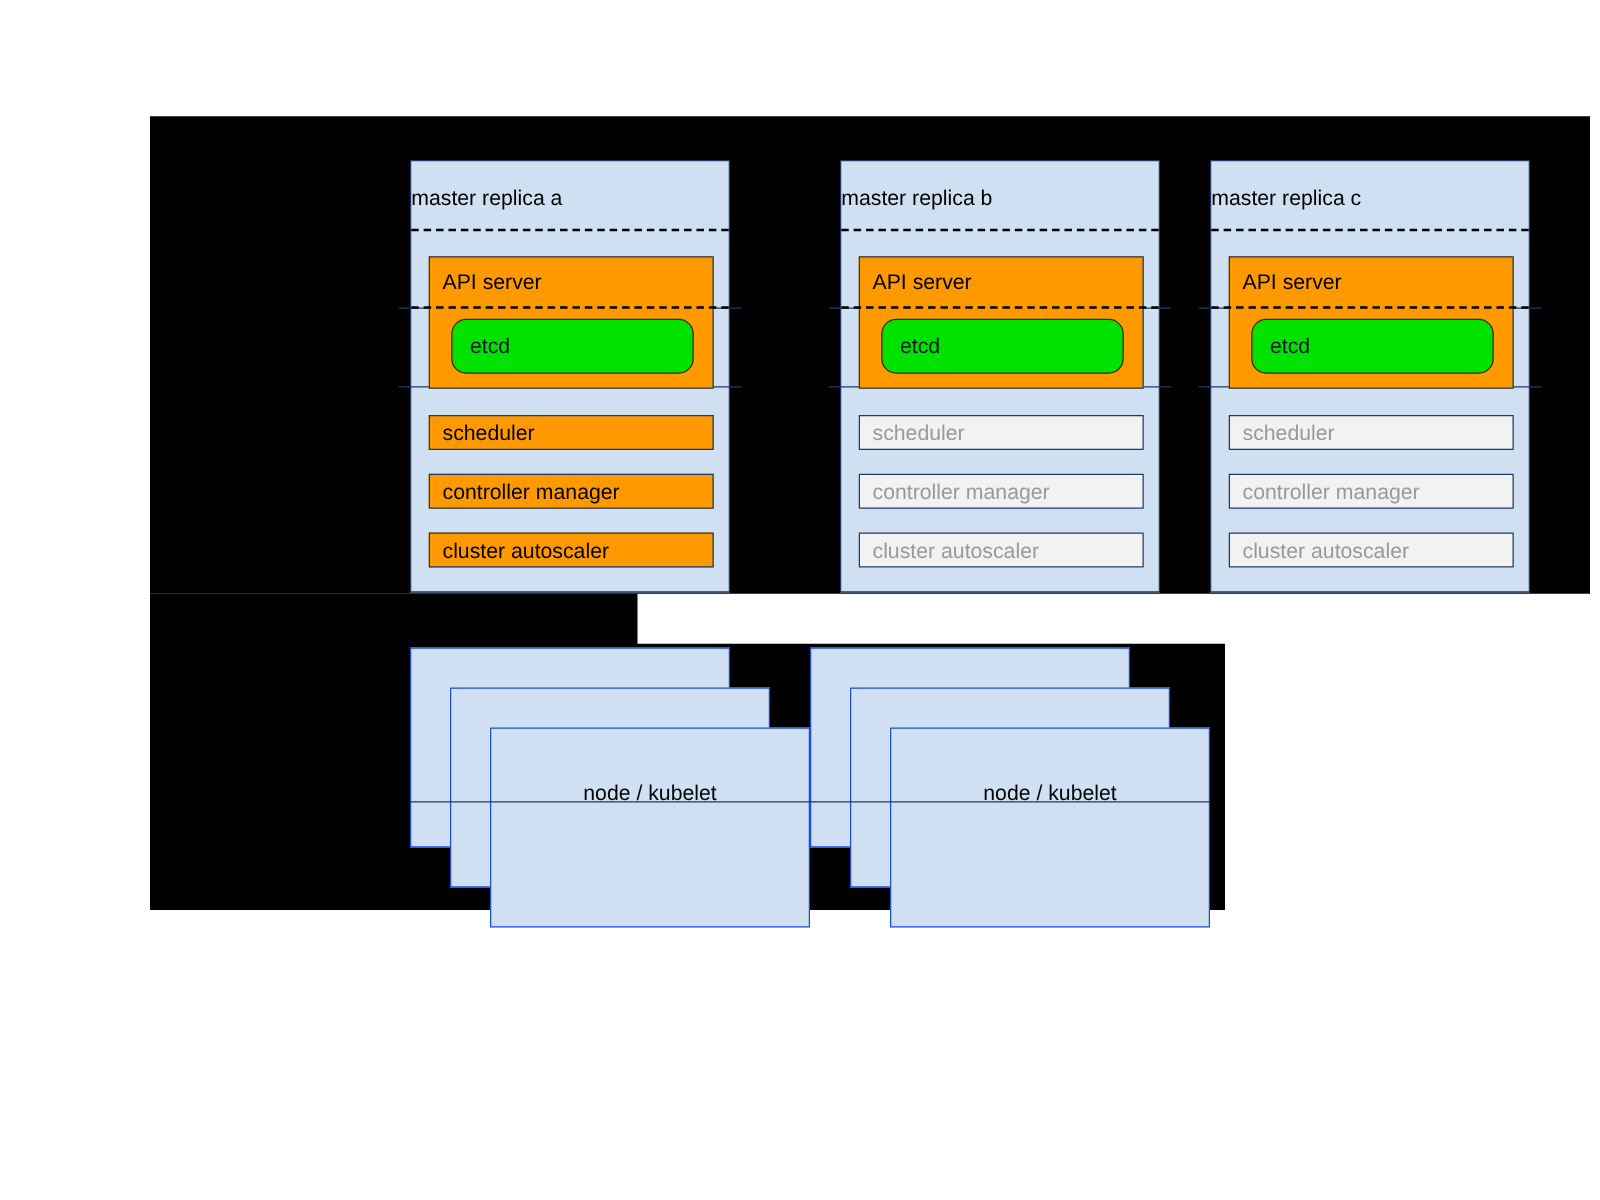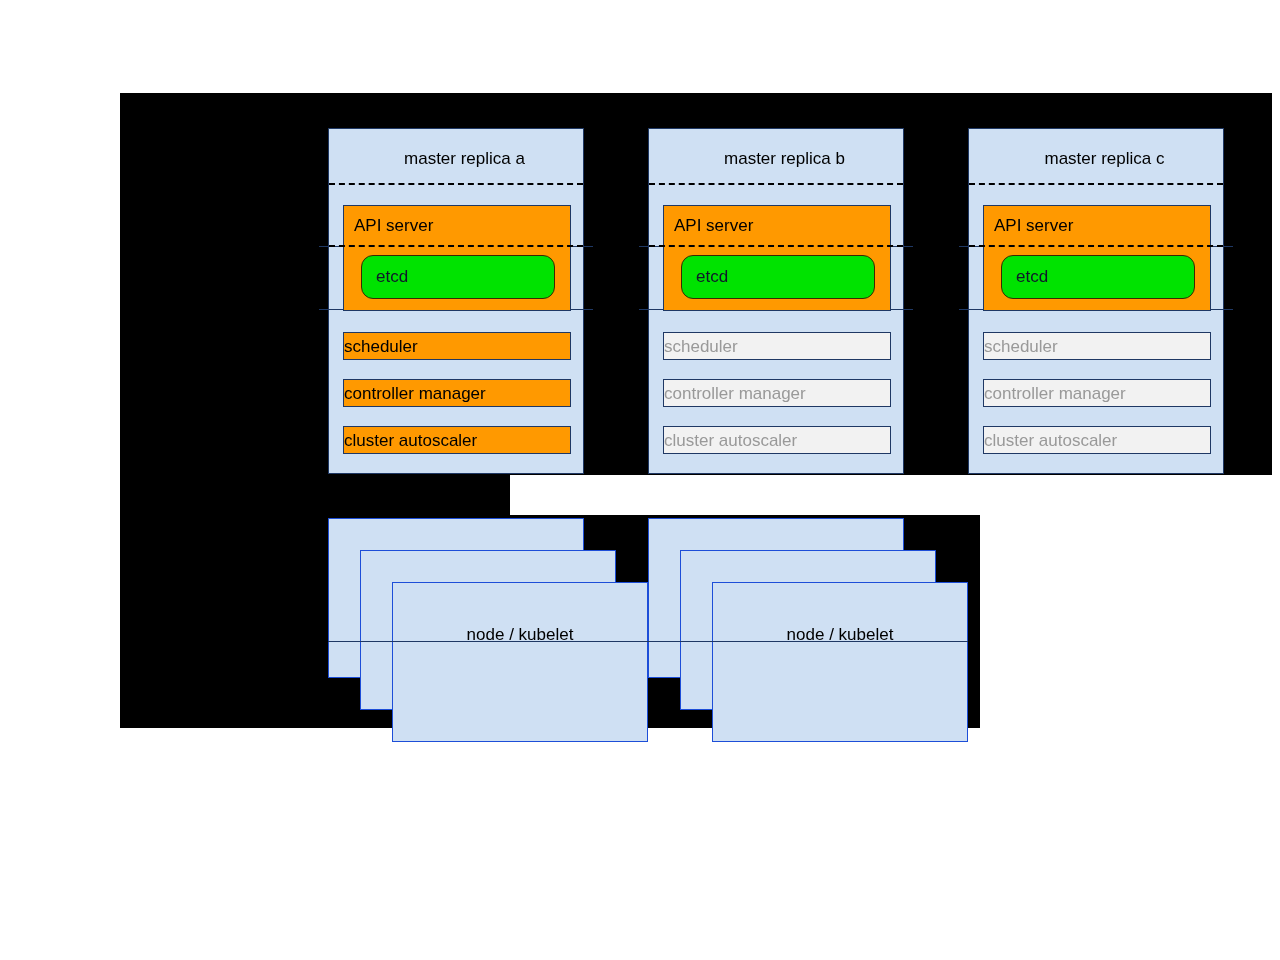--- a/index.html
+++ b/index.html
@@ -30,25 +30,24 @@
     position: absolute;
     background: #cfe0f3;
     border: 1px solid #1f3864;
     box-sizing: border-box;
   }
   .replica-title {
     position: absolute;
     left: 0;
     right: 0;
     top: 20px;
-    text-align: center;
+    text-align: left;
     font-size: 17px;
     color: #000000;
     line-height: 20px;
-    margin-left: 17px;
   }
   .dash-line {
     position: absolute;
     left: 0;
     right: 0;
     border-top: 2px dashed #000000;
     height: 0;
   }
   .solid-rule {
     position: absolute;
@@ -58,21 +57,21 @@
 
   
   .comp {
     position: absolute;
     box-sizing: border-box;
     border: 1px solid #1f3864;
     font-size: 17px;
     line-height: 1;
     display: flex;
     align-items: center;
-    padding-left: 0;
+    padding-left: 10px;
   }
   .comp.active {
     background: #ff9900;
     color: #000000;
   }
   .comp.inactive {
     background: #f2f2f2;
     color: #999999;
   }
 
@@ -150,21 +149,21 @@
         <div class="comp active" style="left: 14px; top: 203px; width: 228px; height: 28px;">
           <span>scheduler</span>
         </div>
         <div class="comp active" style="left: 14px; top: 250px; width: 228px; height: 28px;">
           <span>controller manager</span>
         </div>
         <div class="comp active" style="left: 14px; top: 297px; width: 228px; height: 28px;">
           <span>cluster autoscaler</span>
         </div>
       </div>
-      <div class="replica" style="left: 648px; top: 128px; width: 256px; height: 346px;">
+      <div class="replica" style="left: 672px; top: 128px; width: 256px; height: 346px;">
         <div class="replica-title">master replica b</div>
         <div class="dash-line" style="top: 54px;"></div>
         <div class="solid-rule" style="left: -10px; right: -10px; top: 117px;"></div>
         <div class="solid-rule" style="left: -10px; right: -10px; top: 180px;"></div>
         <div class="apiserver" style="left: 14px; top: 76px; width: 228px; height: 106px;">
           <span>API server</span>
         </div>
         <div class="dash-line" style="top: 116px;"></div>
         <div class="etcd" style="left: 32px; top: 126px; width: 194px; height: 44px;">
           <span>etcd</span>

